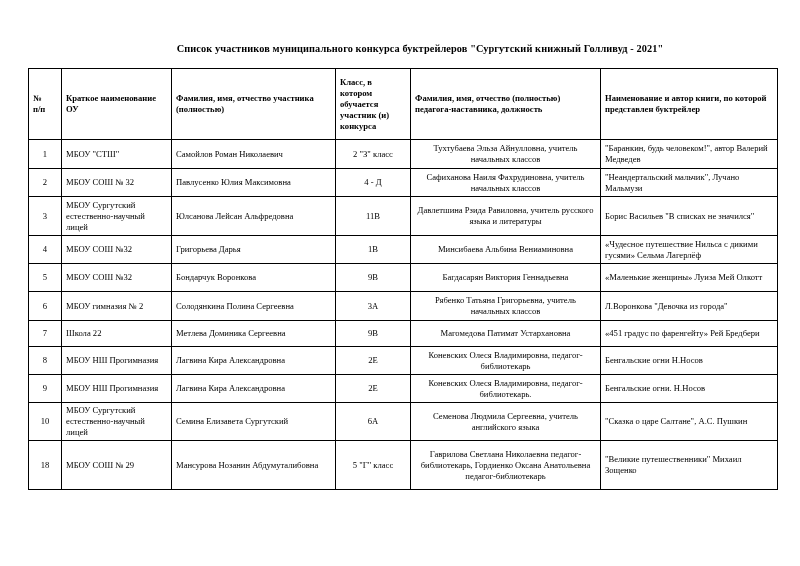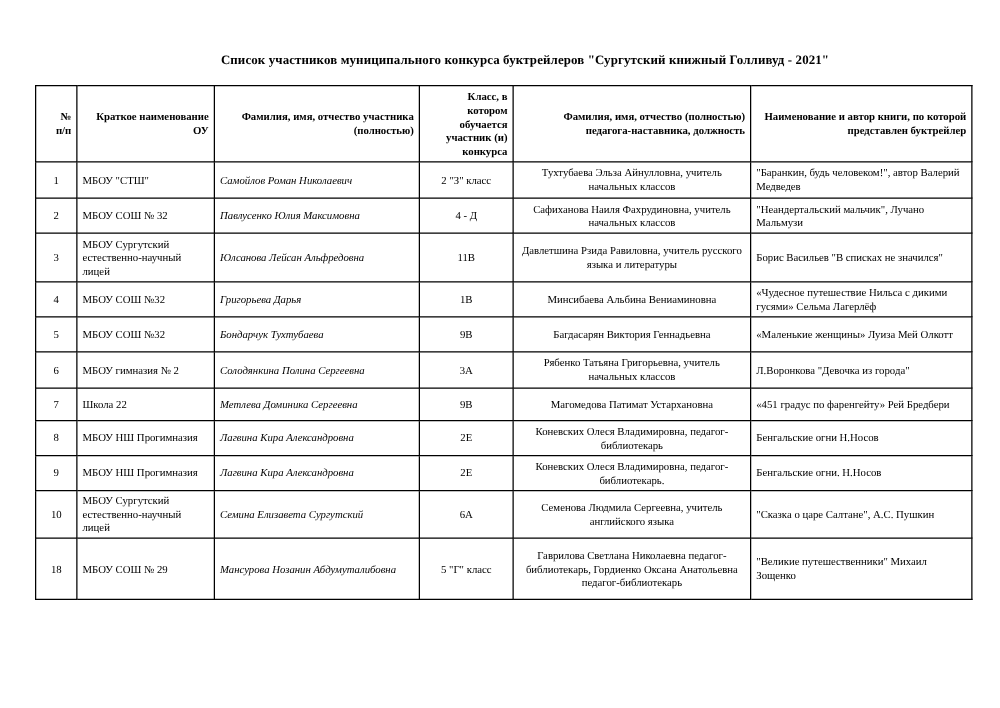--- a/index.html
+++ b/index.html
@@ -53,22 +53,22 @@
     font-size: 8.6px;
     line-height: 1.28;
     vertical-align: middle;
     box-sizing: border-box;
     word-wrap: break-word;
     overflow-wrap: break-word;
   }
 
   thead th {
     font-weight: bold;
-    text-align: right;
-    height: 61px;
+    text-align: left;
+    height: 71px;
     padding: 2px 3px;
   }
 
   
   col.c-num    { width: 33px; }
   col.c-school { width: 110px; }
   col.c-part   { width: 164px; }
   col.c-class  { width: 75px; }
   col.c-teach  { width: 190px; }
   col.c-book   { width: 177px; }
@@ -77,21 +77,20 @@
     text-align: center;
     font-size: 8.8px;
   }
   td.school {
     text-align: left;
     padding-left: 6px;
   }
   td.participant {
     text-align: left;
     padding-left: 7px;
-    font-style: italic;
   }
   td.klass {
     text-align: center;
   }
   td.teacher {
     text-align: center;
     padding-left: 5px;
   }
   td.book {
     text-align: left;
@@ -170,21 +169,21 @@
           <td class="num">4</td>
           <td class="school">МБОУ СОШ №32</td>
           <td class="participant">Григорьева Дарья</td>
           <td class="klass">1В</td>
           <td class="teacher">Минсибаева Альбина Вениаминовна</td>
           <td class="book">«Чудесное путешествие Нильса с дикими гусями» Сельма Лагерлёф</td>
         </tr>
         <tr class="r5">
           <td class="num">5</td>
           <td class="school">МБОУ СОШ №32</td>
-          <td class="participant">Бондарчук Тухтубаева</td>
+          <td class="participant">Бондарчук Воронкова</td>
           <td class="klass">9В</td>
           <td class="teacher">Багдасарян Виктория Геннадьевна</td>
           <td class="book">«Маленькие женщины» Луиза Мей Олкотт</td>
         </tr>
         <tr class="r6">
           <td class="num">6</td>
           <td class="school">МБОУ гимназия № 2</td>
           <td class="participant">Солодянкина Полина Сергеевна</td>
           <td class="klass">3А</td>
           <td class="teacher">Рябенко Татьяна Григорьевна, учитель начальных классов</td>

